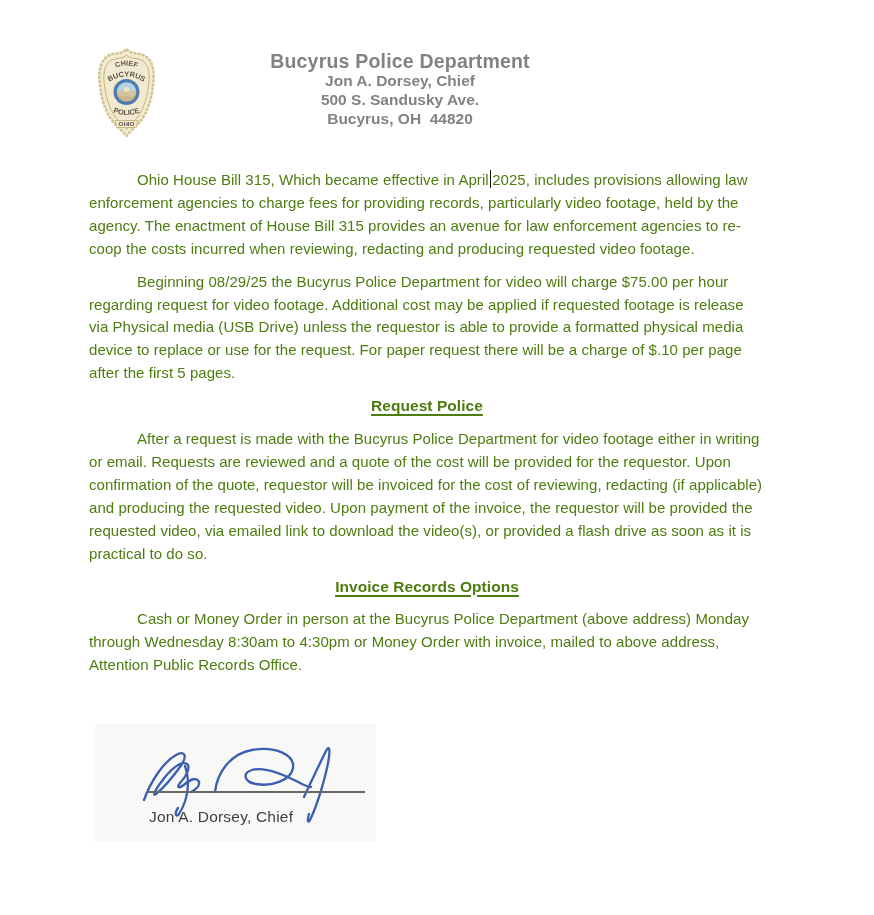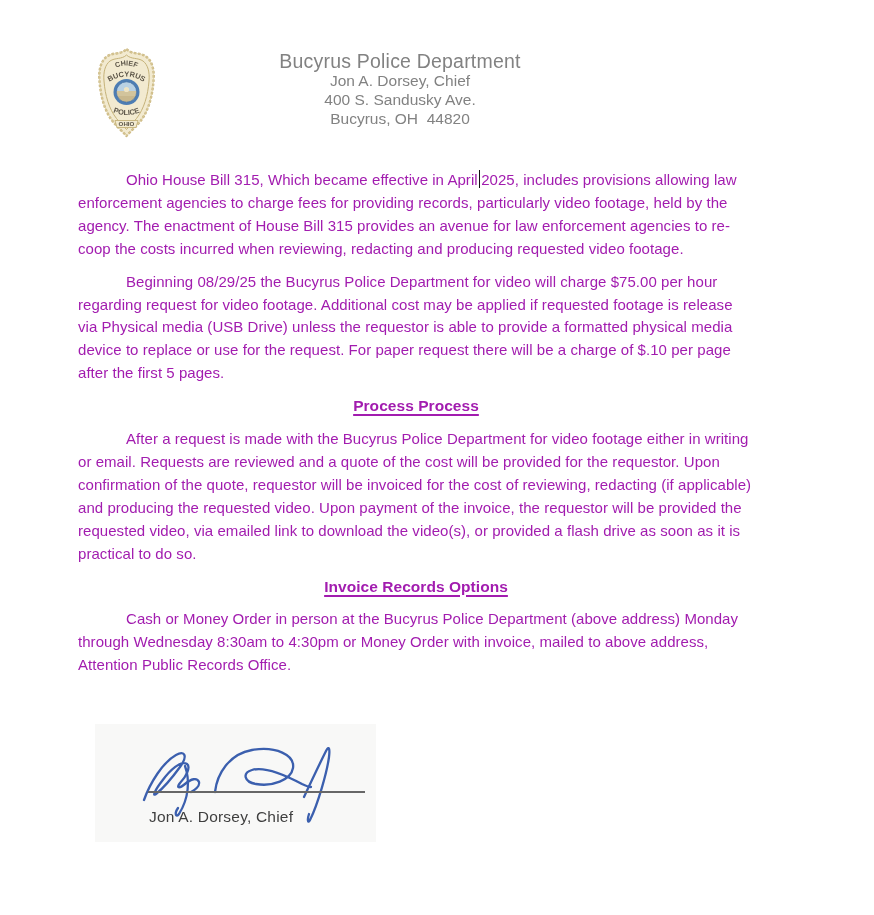--- a/index.html
+++ b/index.html
@@ -21,42 +21,42 @@
     width: 61px;
     height: 92px;
   }
   .letterhead {
     position: absolute;
     left: 0;
     top: 50px;
     width: 800px;
     text-align: center;
     color: #828282;
-    font-weight: normal;
+    font-weight: bold;
   }
   .lh-title {
     font-size: 19.5px;
     line-height: 22px;
     letter-spacing: 0.2px;
   }
   .lh-line {
     font-size: 15.5px;
     line-height: 18.8px;
     white-space: pre;
   }
 
   
   .doc-body {
     position: absolute;
-    left: 78px;
+    left: 89px;
     top: 169px;
     width: 676px;
     font-size: 15px;
     line-height: 22.9px;
-    color: #a21caf;
+    color: #4d7c0f;
     letter-spacing: 0.05px;
   }
   .doc-body p {
     text-indent: 48px;
     margin-bottom: 10px;
     text-align: left;
   }
   .doc-heading {
     text-align: center;
     font-weight: bold;
@@ -155,30 +155,30 @@
       </text>
 
       <path d="M19,73.5 L42,73.5 L40,80.5 L21,80.5 Z" fill="#f2ead0" stroke="#c5b279" stroke-width="0.9"></path>
       <text class="badge-arc-text" x="30.5" y="79" font-size="6.2" text-anchor="middle">OHIO</text>
     </svg>
   </div>
 
   <div class="letterhead">
     <div class="lh-title">Bucyrus Police Department</div>
     <div class="lh-line">Jon A. Dorsey, Chief</div>
-    <div class="lh-line">400 S. Sandusky Ave.</div>
+    <div class="lh-line">500 S. Sandusky Ave.</div>
     <div class="lh-line">Bucyrus, OH  44820</div>
   </div>
 
   <div class="doc-body">
     <p><span>Ohio House Bill 315, Which became effective in April</span><span class="caret"></span><span>2025, includes provisions allowing law enforcement agencies to charge fees for providing records, particularly video footage, held by the agency. The enactment of House Bill 315 provides an avenue for law enforcement agencies to re-coop the costs incurred when reviewing, redacting and producing requested video footage.</span></p>
 
     <p>Beginning 08/29/25 the Bucyrus Police Department for video will charge $75.00 per hour regarding request for video footage. Additional cost may be applied if requested footage is release via Physical media (USB Drive) unless the requestor is able to provide a formatted physical media device to replace or use for the request. For paper request there will be a charge of $.10 per page after the first 5 pages.</p>
 
-    <div class="doc-heading"><span>Process Process</span></div>
+    <div class="doc-heading"><span>Request Police</span></div>
 
     <p>After a request is made with the Bucyrus Police Department for video footage either in writing or email. Requests are reviewed and a quote of the cost will be provided for the requestor. Upon confirmation of the quote, requestor will be invoiced for the cost of reviewing, redacting (if applicable) and producing the requested video. Upon payment of the invoice, the requestor will be provided the requested video, via emailed link to download the video(s), or provided a flash drive as soon as it is practical to do so.</p>
 
     <div class="doc-heading"><span>Invoice Records Options</span></div>
 
     <p>Cash or Money Order in person at the Bucyrus Police Department (above address) Monday through Wednesday 8:30am to 4:30pm or Money Order with invoice, mailed to above address, Attention Public Records Office.</p>
   </div>
 
   <div class="signature-block">
     <svg class="signature-svg" width="281" height="118" viewBox="0 0 281 118">

